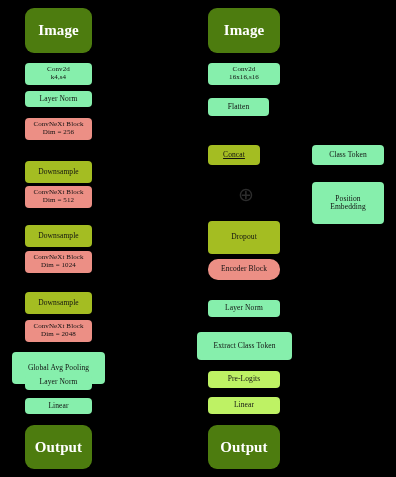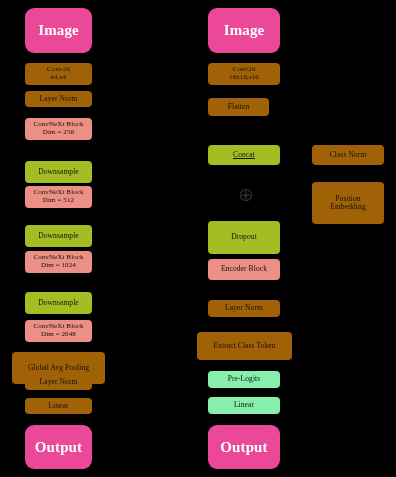--- a/index.html
+++ b/index.html
@@ -12,26 +12,26 @@
     position:absolute;
     box-sizing:border-box;
     display:flex;align-items:center;justify-content:center;
     text-align:center;
     line-height:1.12;
     color:#111111;
     border-radius:4px;
     white-space:pre-line;
     letter-spacing:0.1px;
   }
-  .node.blue{background:#a16207;text-align:center;}
+  .node.blue{background:#86efac;text-align:center;}
   .node.salmon{background:#ec8f85;}
   .node.olive{background:#a4bd22;}
-  .node.orange{background:#86efac;}
+  .node.orange{background:#bef264;}
   .node.steel{
-    background:#ec4899;color:#ffffff;font-weight:bold;
+    background:#4d7c0f;color:#ffffff;font-weight:bold;
     border-radius:9px;
   }
   .node.sm{font-size:7px;}
   .node.md{font-size:7.5px;}
   .node.big{font-size:15px;}
   .plus{
     position:absolute;
     display:flex;align-items:center;justify-content:center;
     color:#2d2d2d;
     font-size:19px;
@@ -64,32 +64,32 @@
       <div class="node blue md" style="left: 25px; top: 374px; width: 67px; height: 16px;">Layer Norm</div>
       <div class="node blue md" style="left: 25px; top: 398px; width: 67px; height: 16px;">Linear</div>
       <div class="node steel big" style="left: 25px; top: 425px; width: 67px; height: 44px;">Output</div>
     </div>
 
   <div id="rightCol">
       <div class="node steel big" style="left: 208px; top: 8px; width: 72px; height: 45px;">Image</div>
       <div class="node blue sm" style="left: 208px; top: 63px; width: 72px; height: 22px;">Conv2d
 16x16,s16</div>
       <div class="node blue md" style="left: 208px; top: 98px; width: 61px; height: 18px;">Flatten</div>
-      <div class="node olive md" style="left: 208px; top: 145px; width: 72px; height: 20px; text-decoration: underline;">Concat</div>
+      <div class="node olive md" style="left: 208px; top: 145px; width: 52px; height: 20px; text-decoration: underline;">Concat</div>
       <div class="node olive md" style="left: 208px; top: 221px; width: 72px; height: 33px;">Dropout</div>
-      <div class="node salmon md" style="left: 208px; top: 259px; width: 72px; height: 21px;">Encoder Block</div>
+      <div class="node salmon md" style="left: 208px; top: 259px; width: 72px; height: 21px; border-radius: 10px;">Encoder Block</div>
       <div class="node blue md" style="left: 208px; top: 300px; width: 72px; height: 17px;">Layer Norm</div>
       <div class="node blue md" style="left: 197px; top: 332px; width: 95px; height: 28px;">Extract Class Token</div>
       <div class="node orange md" style="left: 208px; top: 371px; width: 72px; height: 17px;">Pre-Logits</div>
       <div class="node orange md" style="left: 208px; top: 397px; width: 72px; height: 17px;">Linear</div>
       <div class="node steel big" style="left: 208px; top: 425px; width: 72px; height: 44px;">Output</div>
     </div>
 
   <div id="sideCol">
-      <div class="node blue md" style="left: 312px; top: 145px; width: 72px; height: 20px;">Class Norm</div>
+      <div class="node blue md" style="left: 312px; top: 145px; width: 72px; height: 20px;">Class Token</div>
       <div class="node blue md" style="left: 312px; top: 182px; width: 72px; height: 42px;">Position
 Embedding</div>
     </div>
 
   <div id="opsLayer">
       <div class="plus" style="left: 232px; top: 180px; width: 28px; height: 28px;">⊕</div>
     </div>
 
 </div>
 

